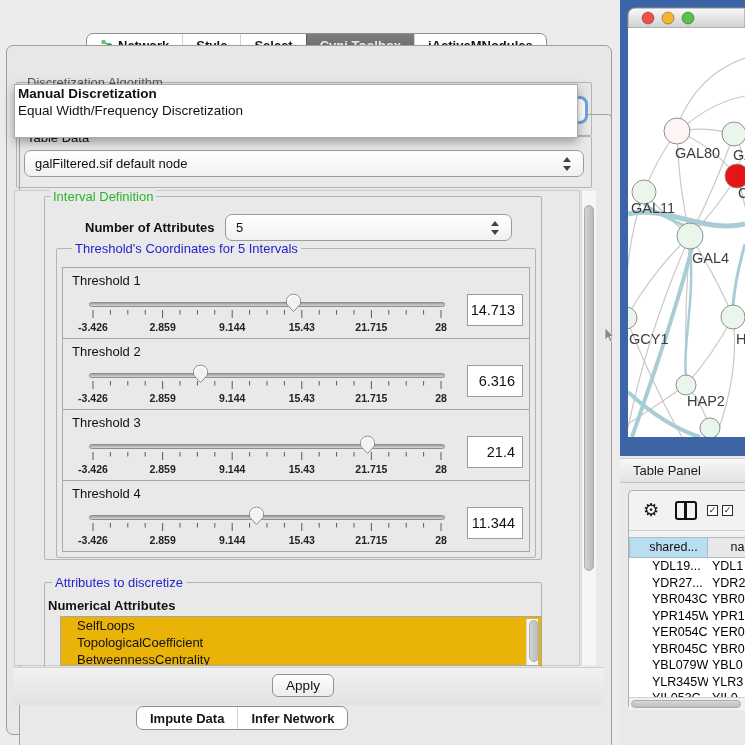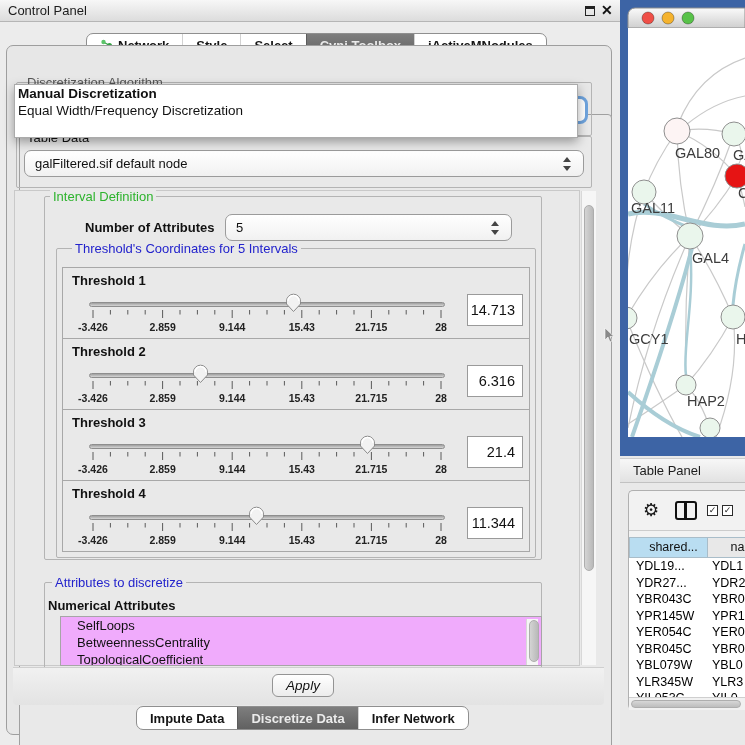--- a/index.html
+++ b/index.html
@@ -43,40 +43,40 @@
     border-left:4.5px solid transparent; border-right:4.5px solid transparent; border-top:5px solid #444; }
 
   
   #scroll-vp { position:absolute; left:14px; top:190px; width:566px; height:476px; border:1px solid #c9c9c9; background:#e9e9e9; }
   .vscroll { position:absolute; background:#f6f6f6; border-left:1px solid #d8d8d8; }
   .vthumb { position:absolute; left:1.5px; width:10px; border-radius:5px;
     background:linear-gradient(90deg,#d4d4d4,#b9b9b9); border:1px solid #adadad; }
 
   
   .th-panel { position:relative; width:468px; height:72px; border:1px solid #a8a8a8; background:#e9e9e9; margin-top:-1px; }
-  .th-label { position:absolute; left:9px; top:5px; font-size:13px; font-weight:bold; color:#111;text-align:right; }
+  .th-label { position:absolute; left:9px; top:5px; font-size:13px; font-weight:normal; color:#111;text-align:right; }
   .th-row { position:absolute; left:0; top:24px; width:100%; height:46px; }
   .track { position:absolute; left:26px; top:10px; width:356px; height:5px; border-radius:3px;
     background:linear-gradient(#9f9f9f,#d6d6d6); border:1px solid #8e8e8e; }
   .ticks { position:absolute; left:26px; top:18px; width:356px; height:10px; }
   .tick-label { position:absolute; top:29px; font-size:10.5px; font-weight:bold; color:#222; transform:translateX(-50%); white-space:nowrap; }
   .thumb { position:absolute; top:1px; width:17px; height:20px; }
   .th-value { position:absolute; right:6px; top:2px; width:56px; height:32px; background:#fff;
     border:1px solid #9a9a9a; font-size:14.5px; color:#111; text-align:right; line-height:30px; padding-right:7px; }
 
   
-  #attr-list { position:absolute; left:60px; top:616px; width:482px; height:50px; background:#f0abfc;
+  #attr-list { position:absolute; left:60px; top:616px; width:482px; height:50px; background:#eab308;
     border:1px solid #a6a6a6; overflow:hidden; }
   #attr-list .item { font-size:13px; color:#111; padding-left:16px; line-height:17px; white-space:nowrap; }
 
   #apply-bar { position:absolute; left:13px; top:667px; width:591px; height:38px;
     background:linear-gradient(#f1f1f1,#e3e3e3); border-top:1px solid #cfcfcf; border-radius:0 0 4px 4px; }
   #apply-btn { position:absolute; left:259px; top:6px; width:62px; height:23px;
     background:linear-gradient(#ffffff,#ececec); border:1px solid #949494; border-radius:6px;
-    font-size:13.5px; color:#111; text-align:center; line-height:21px;font-style:italic; }
+    font-size:13.5px; color:#111; text-align:center; line-height:21px; }
 
   
   #algo-group { left:16px; top:82px; width:576px; height:54px; z-index:1; }
   #algo-title { left:24px; top:75px; color:#555; z-index:2; background:transparent; }
   #focus-combo { position:absolute; left:560px; top:96px; width:28px; height:28px; border:3px solid #6ea3dd;
     border-radius:8px; background:#fff; z-index:3; }
   #popup { position:absolute; left:14px; top:84px; width:564px; height:54px; background:#fff;
     border:1px solid #ababab; box-shadow:0 4px 10px rgba(0,0,0,.35); z-index:10; }
   #popup .hint { height:18px; text-align:center; font-size:13px; color:#b8b8b8; line-height:18px; }
   #popup .opt { height:17px; font-size:13.5px; color:#111; line-height:17px; padding-left:3px; white-space:nowrap; }
@@ -94,42 +94,37 @@
   #gear { position:absolute; left:14px; top:8px; font-size:18px; color:#1a1a1a; }
   #split-ic { position:absolute; left:46px; top:10px; width:22px; height:19px; border:2.5px solid #111; border-radius:3px; }
   #split-ic::after { content:""; position:absolute; left:7px; top:0; width:2.5px; height:100%; background:#111; }
   .cbx { position:absolute; top:14px; width:11px; height:11px; border:1.8px solid #2b2b2b; background:#fff; font-size:9px;
     line-height:8px; text-align:center; color:#222; }
   #tb-header { position:absolute; left:0; top:46px; width:140px; height:21px; display:flex; }
   #tb-header .hc { height:21px; border:1px solid #a9bdc9; font-size:12.5px; color:#111; text-align:center; line-height:19px;
     overflow:hidden; white-space:nowrap; }
   #tb-rows { position:absolute; left:0; top:67px; width:140px; height:139px; background:#fff; overflow:hidden; }
   .tr { display:flex; height:16.5px; }
-  .tr .c1 { width:79px; padding-left:7px; font-size:12.5px; color:#000; line-height:16.5px; white-space:nowrap; overflow:hidden; }
+  .tr .c1 { width:79px; padding-left:23px; font-size:12.5px; color:#000; line-height:16.5px; white-space:nowrap; overflow:hidden; }
   .tr .c2 { width:60px; padding-left:4px; font-size:12.5px; color:#000; line-height:16.5px; white-space:nowrap; overflow:hidden; }
   #hscroll { position:absolute; left:0; top:206px; width:116px; height:13px; background:#f1f1f1; border-top:1px solid #cfcfcf; }
   #hthumb { position:absolute; left:2px; top:2px; width:110px; height:8px; border-radius:4px;
     background:linear-gradient(#d7d7d7,#bdbdbd); border:1px solid #aeaeae; }
 
   #cursor { position:absolute; left:604px; top:328px; z-index:50; }
 
   .bold13 { font-size:13px; font-weight:bold; color:#111; position:absolute; white-space:nowrap; }
 </style>
 </head>
 <body>
 
 <div id="root">
 
   <div id="left-panel">
 
-    <div id="titlebar">
-      <div class="t">Control Panel</div>
-      <div id="float-ic"></div>
-      <div id="close-ic">✕</div>
-    </div>
 
     <div id="top-tabs" class="segbar">
         <div class="seg">
           <svg width="13" height="13">
             <line x1="3.5" y1="3" x2="9.5" y2="6.5" stroke="#35a045" stroke-width="1.2"></line>
             <line x1="3.5" y1="10" x2="9.5" y2="6.5" stroke="#35a045" stroke-width="1.2"></line>
             <circle cx="3.5" cy="3" r="2.2" fill="#5cc46a"></circle>
             <circle cx="3.5" cy="10" r="2.2" fill="#2f8f3e"></circle>
             <circle cx="9.5" cy="6.5" r="2.5" fill="#35a045"></circle>
           </svg>
@@ -349,37 +344,34 @@
           </div>
         </div>
       </div>
 
     <div class="group" style="left:44px;top:582px;width:498px;height:120px;"></div>
     <div class="group-title" id="attrs-title" style="left: 52px; top: 575px; color: rgb(35, 35, 204);">Attributes to discretize</div>
     <div class="bold13" style="left:48px;top:598px;">Numerical Attributes</div>
     <div id="attr-list">
 
     <div class="item">SelfLoops</div>
+        <div class="item">TopologicalCoefficient</div>
         <div class="item">BetweennessCentrality</div>
-        <div class="item">TopologicalCoefficient</div>
         <div class="vscroll" style="right:3px;top:2px;width:12px;height:46px;left:auto;">
         <div class="vthumb" style="top:1px;height:42px;"></div>
       </div>
       </div>
 
     <div id="apply-bar">
       <div id="apply-btn">Apply</div>
     </div>
 
     <div id="bottom-tabs" class="segbar">
         <div class="seg">
           <span>Impute Data</span>
-        </div>
-        <div class="seg sel">
-          <span>Discretize Data</span>
         </div>
         <div class="seg">
           <span>Infer Network</span>
         </div>
       </div>
 
     <div id="popup">
       <div id="popup-options">
           <div class="opt b">Manual Discretization</div>
           <div class="opt">Equal Width/Frequency Discretization</div>

